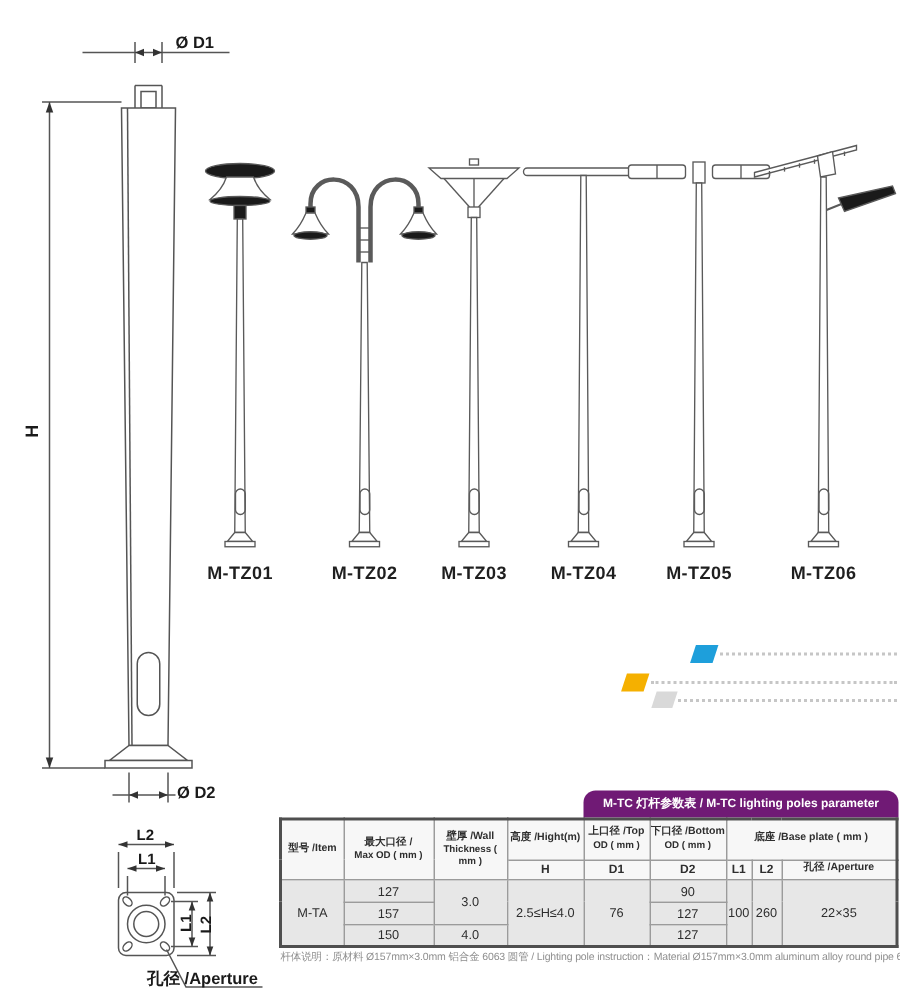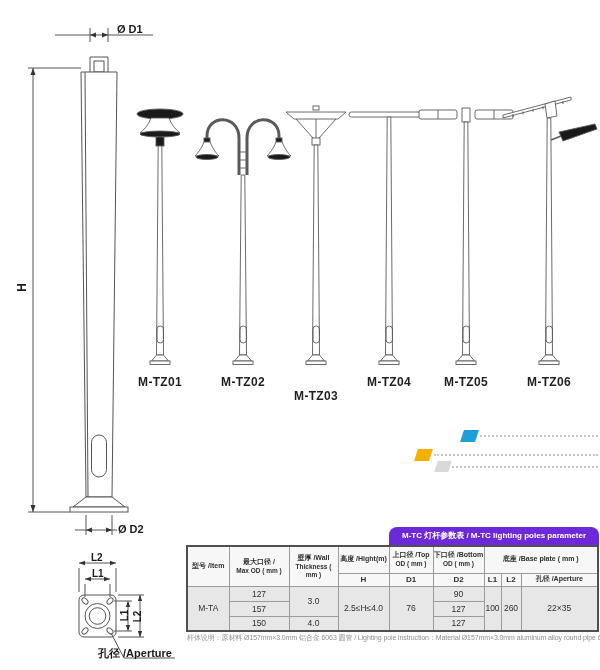--- a/index.html
+++ b/index.html
@@ -26,21 +26,21 @@
   
   .skew{position:absolute;transform:skewX(-18deg);}
   .accent-blue{background:#1e9fdb;}
   .accent-yellow{background:#f5b000;}
   .accent-gray{background:#d9d9d9;}
   .dots{position:absolute;height:0;border-top:2px dotted #c6c6c6;}
   
   .table-wrap{position:absolute;left:186px;top:527px;width:413px;}
   .table-tab{
     position:absolute;left:203px;top:0;width:210px;height:18px;
-    background:#6d28d9;border-radius:8px 8px 0 0;
+    background:#701a75;border-radius:8px 8px 0 0;
     color:#ffffff;font-size:8px;font-weight:bold;
     text-align:center;line-height:18px;white-space:nowrap;
   }
   table.params{
     position:absolute;left:0;top:18px;width:411px;
     border-collapse:collapse;table-layout:fixed;
     border:2px solid #4f4f4f;
   }
   table.params th,table.params td{
     border:1px solid #9b9b9b;text-align:center;vertical-align:middle;
@@ -237,21 +237,21 @@
     <line x1="54" y1="52" x2="64" y2="48" stroke-width="1.4"></line>
     <polygon points="62,44 98,36 100,41 66,53" fill="#1a1a1a"></polygon>
     <rect x="49" y="238" width="6.5" height="17" rx="3.2"></rect>
     <polygon points="48.5,267 55.5,267 60.5,273 43.5,273" fill="#ffffff"></polygon>
     <rect x="42" y="273" width="20" height="3.5" fill="#ffffff"></rect>
   </g>
 </svg>
 
 <div class="pole-label" style="left:115px;">M-TZ01</div>
 <div class="pole-label" style="left:198px;">M-TZ02</div>
-<div class="pole-label" style="left:271px;margin-top:14px;">M-TZ03</div>
+<div class="pole-label" style="left:271px;">M-TZ03</div>
 <div class="pole-label" style="left:344px;">M-TZ04</div>
 <div class="pole-label" style="left:421px;">M-TZ05</div>
 <div class="pole-label" style="left:504px;">M-TZ06</div>
 
 <div class="skew accent-blue" style="left:462px;top:430px;width:15px;height:12px;"></div>
 <div class="dots" style="left:480px;top:435px;width:118px;"></div>
 <div class="skew accent-yellow" style="left:416px;top:449px;width:15px;height:12px;"></div>
 <div class="dots" style="left:434px;top:454px;width:164px;"></div>
 <div class="skew accent-gray" style="left:436px;top:461px;width:14px;height:11px;"></div>
 <div class="dots" style="left:452px;top:466px;width:146px;"></div>

